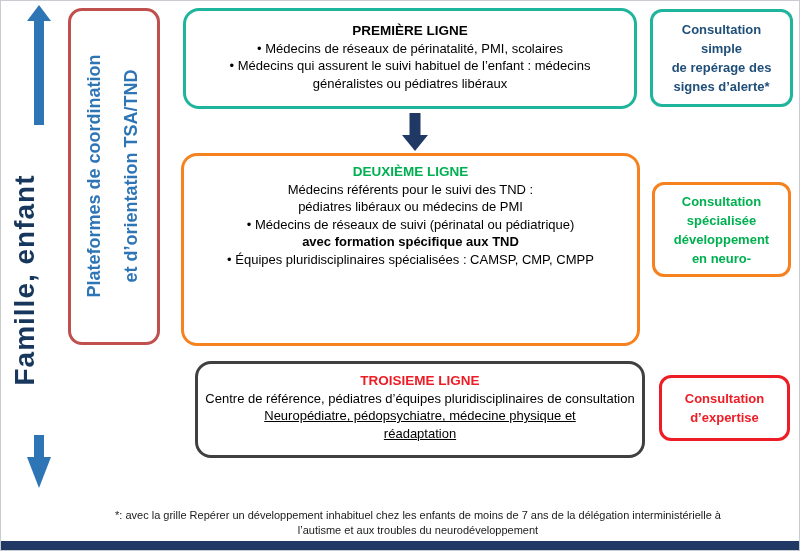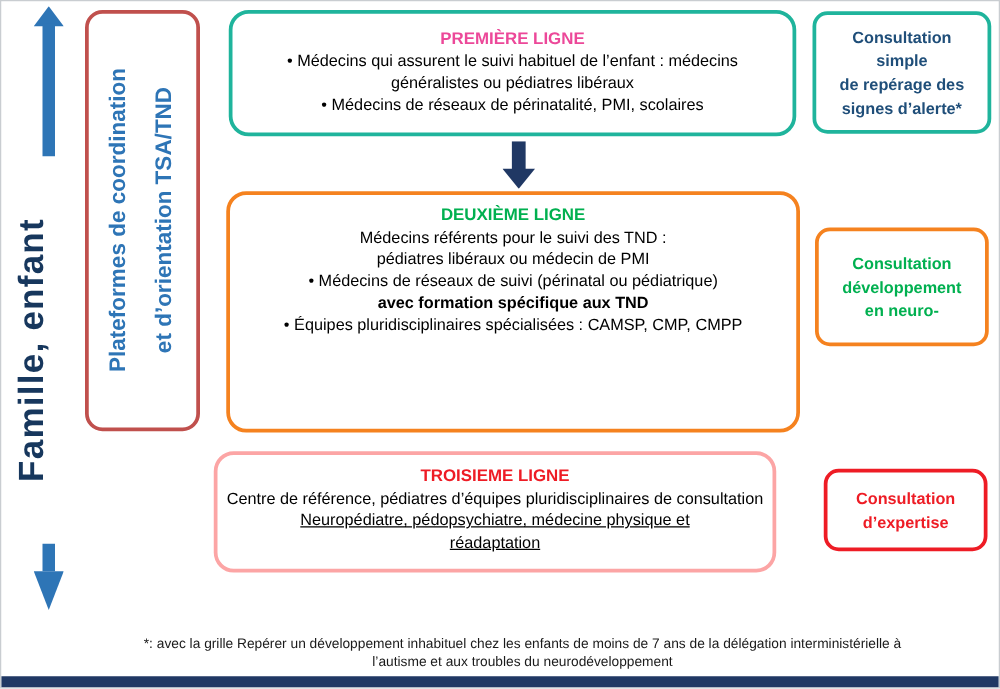--- a/index.html
+++ b/index.html
@@ -28,23 +28,23 @@
   }
   .platform-label div { line-height:37px; white-space:nowrap; }
 
   
   .main-box {
     position:absolute; background:#fff; box-sizing:border-box;
     border-radius:16px; text-align:center;
   }
   .box-1 { left:182px; top:7px;   width:454px; height:101px; border:3px solid #1fb49c; padding-top:12px; }
   .box-2 { left:180px; top:152px; width:459px; height:193px; border:3px solid #f5821f; padding-top:8px; }
-  .box-3 { left:170px; top:360px; width:450px; height:97px;  border:3px solid #fca5a5; padding-top:9px; }
+  .box-3 { left:194px; top:360px; width:450px; height:97px;  border:3px solid #404040; padding-top:9px; }
   .box-title { font-weight:bold; font-size:13.5px; margin:0 0 2px 0; }
-  .title-navy  { color:#ec4899; }
+  .title-navy  { color:#000000; }
   .title-green { color:#00b050; }
   .title-red   { color:#ee1c25; }
   .item { font-size:13px; line-height:17.4px; color:#000; margin:0 auto; }
   .bulleted::before { content:"•\00a0 "; }
   .bold { font-weight:bold; }
   .narrow-380 { max-width:380px; }
   .narrow-375 { max-width:375px; }
   .narrow-365 { max-width:365px;text-decoration:underline; }
 
   
@@ -83,53 +83,54 @@
   <div class="family-label">Famille, enfant</div>
 
   <div class="platform-box"></div>
   <div class="platform-label">
     <div>Plateformes de coordination</div>
     <div>et d’orientation TSA/TND</div>
   </div>
 
   <div class="main-box box-1">
     <div class="box-title title-navy">PREMIÈRE LIGNE</div>
+    <div class="item bulleted">Médecins de réseaux de périnatalité, PMI, scolaires</div>
     <div class="item bulleted narrow-380">Médecins qui assurent le suivi habituel de l’enfant : médecins généralistes ou pédiatres libéraux</div>
-    <div class="item bulleted">Médecins de réseaux de périnatalité, PMI, scolaires</div>
   </div>
 
   <svg class="down-arrow" width="26" height="38" viewBox="0 0 26 38">
     <rect x="7.5" y="0" width="11" height="23" fill="#203864"></rect>
     <polygon points="0,22 26,22 13,38" fill="#203864"></polygon>
   </svg>
 
   <div class="main-box box-2">
     <div class="box-title title-green">DEUXIÈME LIGNE</div>
     <div class="item">Médecins référents pour le suivi des TND :</div>
-    <div class="item">pédiatres libéraux ou médecin de PMI</div>
+    <div class="item">pédiatres libéraux ou médecins de PMI</div>
     <div class="item bulleted">Médecins de réseaux de suivi (périnatal ou pédiatrique)</div>
     <div class="item bold">avec formation spécifique aux TND</div>
     <div class="item bulleted">Équipes pluridisciplinaires spécialisées : CAMSP, CMP, CMPP</div>
   </div>
 
   <div class="main-box box-3">
     <div class="box-title title-red">TROISIEME LIGNE</div>
     <div class="item">Centre de référence, pédiatres d’équipes pluridisciplinaires de consultation</div>
     <div class="item narrow-365">Neuropédiatre, pédopsychiatre, médecine physique et réadaptation</div>
   </div>
 
   <div class="consult consult-1">
     <div>Consultation</div>
     <div>simple</div>
     <div>de repérage des</div>
     <div>signes d’alerte*</div>
   </div>
 
   <div class="consult consult-2">
     <div>Consultation</div>
+    <div>spécialisée</div>
     <div>développement</div>
     <div>en neuro-</div>
   </div>
 
   <div class="consult consult-3">
     <div>Consultation</div>
     <div>d’expertise</div>
   </div>
 
   <div class="footnote">*: avec la grille Repérer un développement inhabituel chez les enfants de moins de 7 ans de la délégation interministérielle à l’autisme et aux troubles du neurodéveloppement</div>

